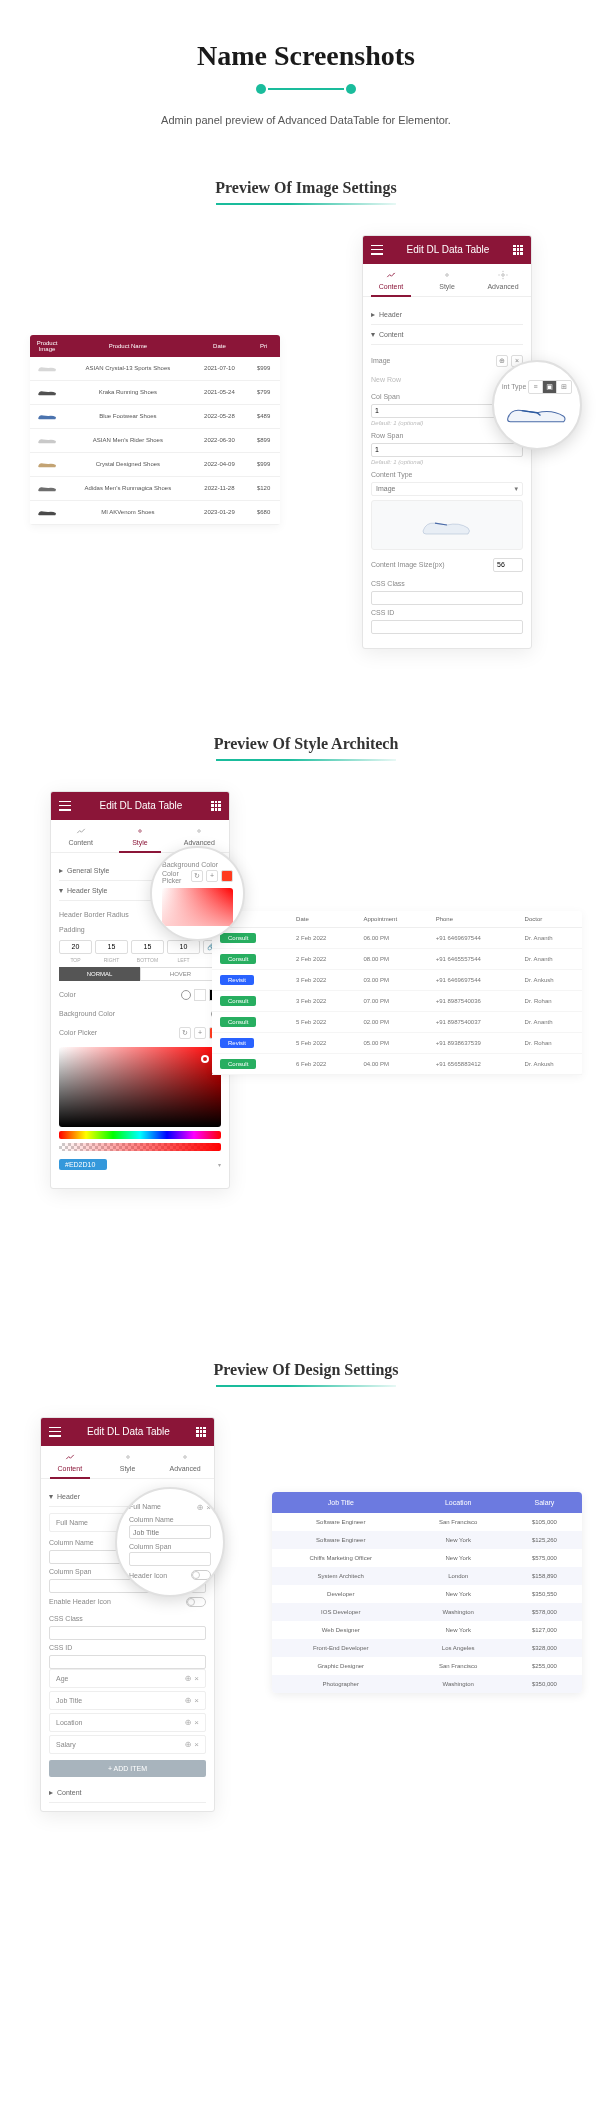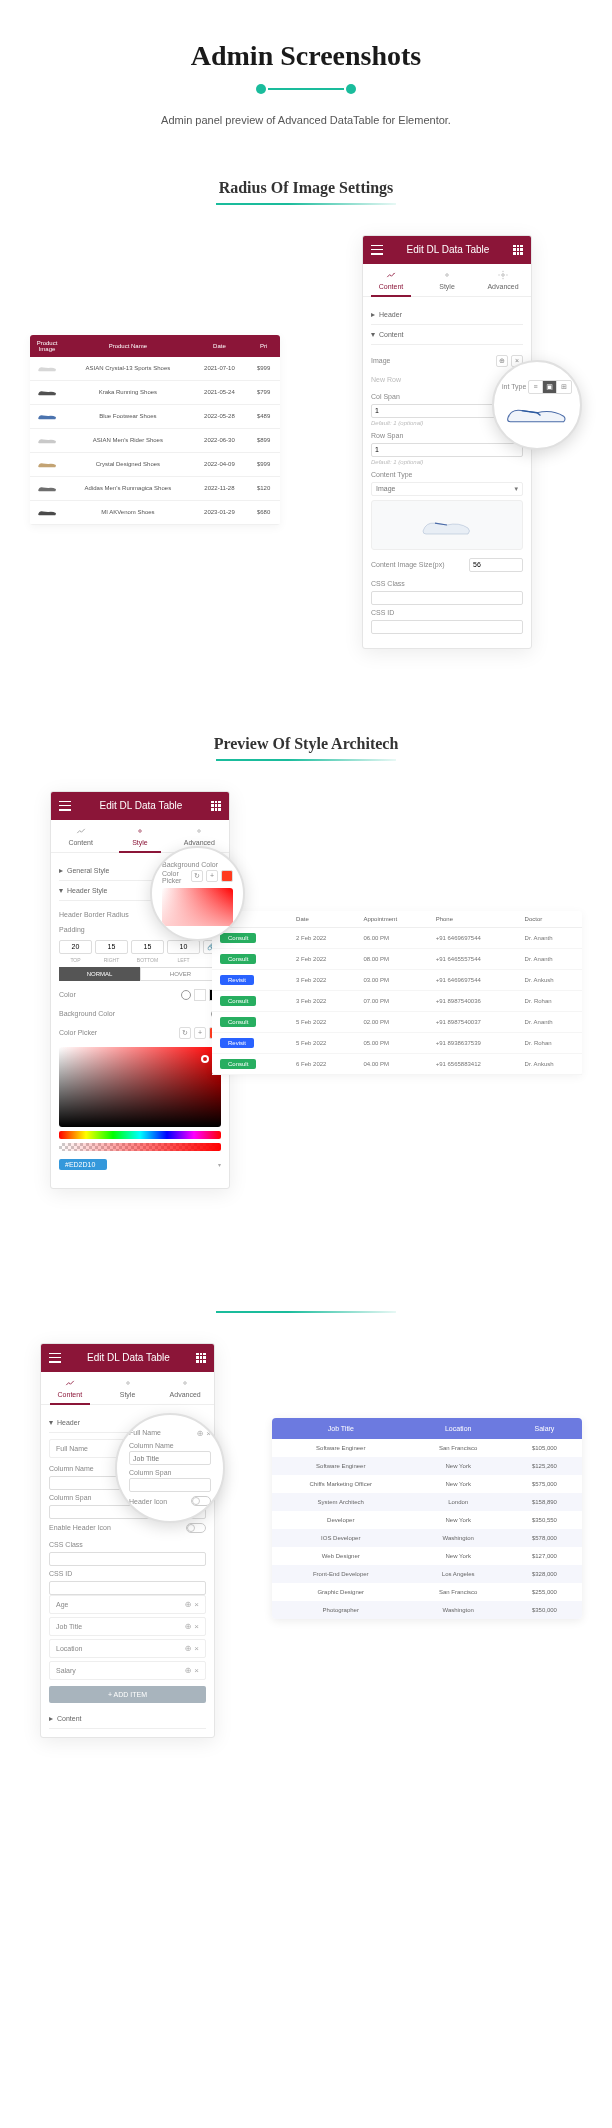--- a/index.html
+++ b/index.html
@@ -24,21 +24,21 @@
 .panel-tabs { display: flex; border-bottom: 1px solid #eee; }
 .panel-tab { flex: 1; text-align: center; padding: 6px 0; font-size: 7px; color: #666; position: relative; }
 .panel-tab.active { color: #8b1538; }
 .panel-tab.active::after { content: ''; position: absolute; bottom: -1px; left: 15%; right: 15%; height: 2px; background: #8b1538; }
 .panel-tab svg { width: 10px; height: 10px; margin-bottom: 2px; }
 .panel-body { padding: 8px; font-size: 7px; }
 .acc-row { border-bottom: 1px solid #eee; padding: 5px 0; display: flex; align-items: center; color: #666; font-size: 7px; }
 .acc-row .chev { margin-right: 4px; font-size: 8px; }
 .field-row { display: flex; align-items: center; justify-content: space-between; padding: 4px 0; font-size: 7px; color: #777; }
 .field-label { color: #888; font-size: 7px; flex: 1; }
-.small-input { border: 1px solid #ddd; height: 14px; width: 54px; font-size: 7px; padding: 0 3px; border-radius: 2px; }
+.small-input { border: 1px solid #ddd; height: 14px; width: 30px; font-size: 7px; padding: 0 3px; border-radius: 2px; }
 .copy-x { display: flex; gap: 3px; }
 .copy-x span { width: 12px; height: 12px; border: 1px solid #ddd; border-radius: 2px; display: flex; align-items: center; justify-content: center; font-size: 7px; color: #888; }
 .shoe-img { width: 100%; height: 50px; background: #f8f9fa; border: 1px solid #eee; border-radius: 3px; margin: 4px 0; display: flex; align-items: center; justify-content: center; position: relative; }
 .shoe-svg { width: 60px; height: 30px; }
 .magnifier { position: absolute; border: 2px solid #e0e0e0; border-radius: 50%; background: #fff; box-shadow: 0 4px 16px rgba(0,0,0,0.15); display: flex; align-items: center; justify-content: center; overflow: hidden; z-index: 10; }
 .data-table { position: absolute; background: #fff; border-radius: 3px; overflow: hidden; box-shadow: 0 2px 10px rgba(0,0,0,0.05); font-size: 6px; }
 .data-table table { border-collapse: collapse; width: 100%; }
 .data-table th { background: #8b1538; color: #fff; padding: 5px 6px; font-size: 6px; font-weight: 500; text-align: center; }
 .data-table td { padding: 4px 6px; border-bottom: 1px solid #f0f0f0; text-align: center; color: #555; vertical-align: middle; }
 .data-table .img-cell { width: 30px; }
@@ -78,29 +78,29 @@
 .toggle .knob { width: 8px; height: 8px; border-radius: 50%; background: #fff; border: 1px solid #ccc; position: absolute; top: 0; left: 0; }
 .icon-group { display: flex; gap: 0; border: 1px solid #ddd; border-radius: 2px; overflow: hidden; }
 .icon-group span { width: 14px; height: 12px; display: flex; align-items: center; justify-content: center; font-size: 7px; border-right: 1px solid #ddd; }
 .icon-group span.active { background: #555; color: #fff; }
 .icon-group span:last-child { border-right: none; }
 </style>
 </head>
 <body>
 
 <div class="page">
-  <h1 class="main-title">Admin Screenshots</h1>
+  <h1 class="main-title">Name Screenshots</h1>
   <div class="divider">
     <span class="dot"></span>
       <span class="line"></span>
       <span class="dot"></span>
   </div>
   <p class="subtitle">Admin panel preview of Advanced DataTable for Elementor.</p>
 
-  <h2 class="section-title">Radius Of Image Settings</h2>
+  <h2 class="section-title">Preview Of Image Settings</h2>
   <div class="gradient-line"></div>
 
   <div class="canvas">
 
     <div class="data-table" style="left: 10px; top: 100px; width: 250px;">
       <table>
         <thead>
             <tr id="pt-head">
               <th>Product Image</th>
               <th>Product Name</th>
@@ -460,20 +460,21 @@
               <td>6 Feb 2022</td>
               <td>04.00 PM</td>
               <td>+91 6565883412</td>
               <td>Dr. Ankush</td>
             </tr>
           </tbody>
       </table>
     </div>
   </div>
 
+  <h2 class="section-title">Preview Of Design Settings</h2>
   <div class="gradient-line"></div>
 
   <div class="canvas canvas3">
     <div class="panel" style="left: 20px; top: 0; width: 175px;">
       <div class="panel-header">
         <div class="hamburger">
             <span></span>
             <span></span>
             <span></span>
           </div>

